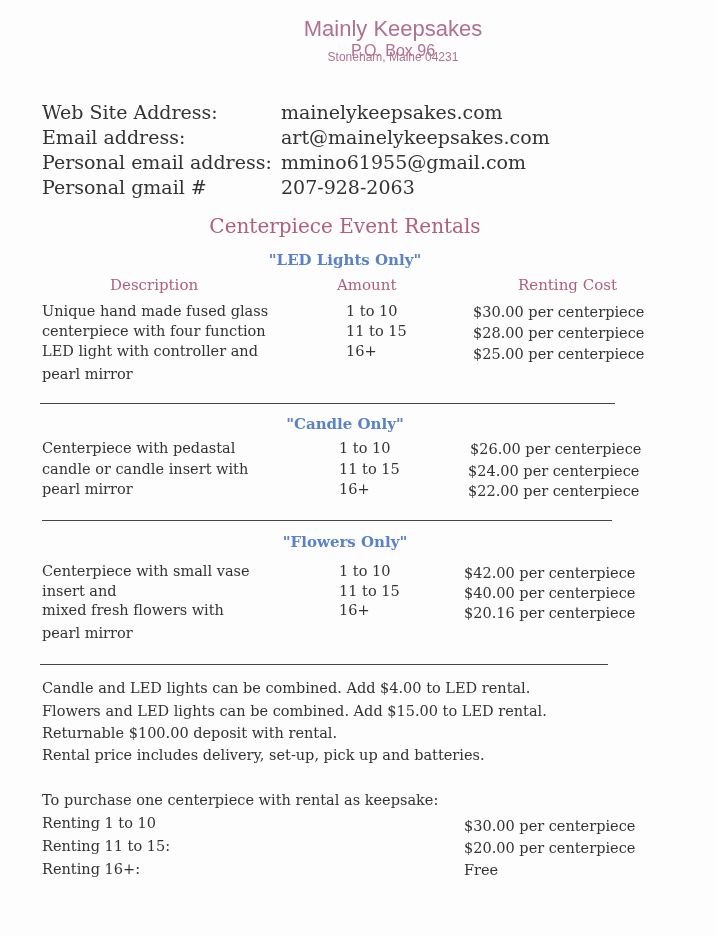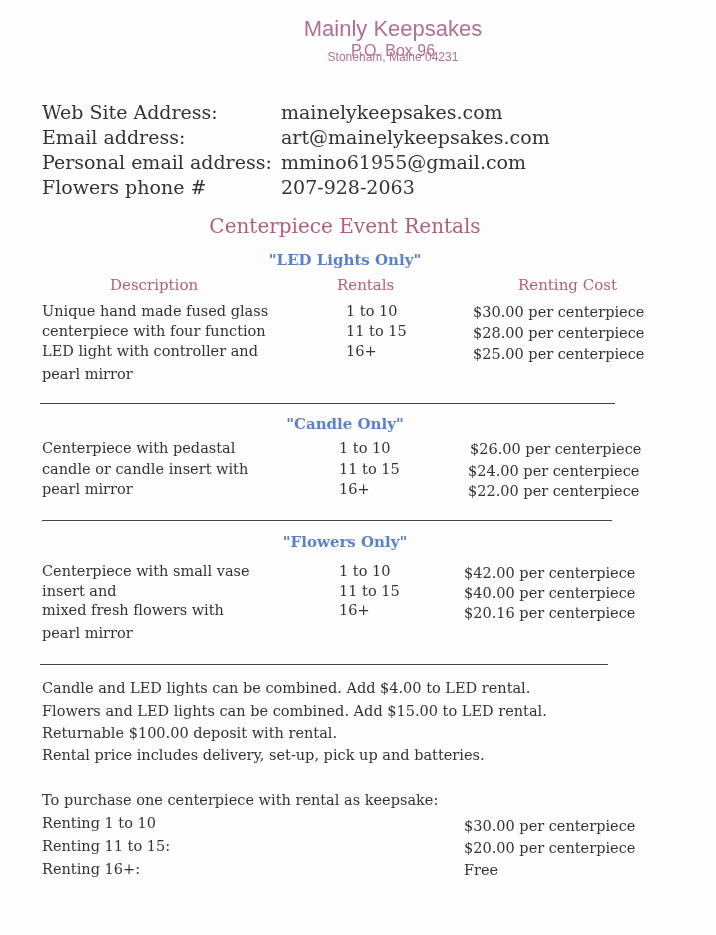--- a/index.html
+++ b/index.html
@@ -28,28 +28,28 @@
 <div class="abs hdr h1">Mainly Keepsakes</div>
 <div class="abs hdr h2">P.O. Box 96</div>
 <div class="abs hdr h3">Stoneham, Maine 04231</div>
 
 <div class="abs contact label" style="top:101px">Web Site Address:</div>
 <div class="abs contact val" style="top:101px">mainelykeepsakes.com</div>
 <div class="abs contact label" style="top:126px">Email address:</div>
 <div class="abs contact val" style="top:126px">art@mainelykeepsakes.com</div>
 <div class="abs contact label" style="top:151px">Personal email address:</div>
 <div class="abs contact val" style="top:151px">mmino61955@gmail.com</div>
-<div class="abs contact label" style="top:176px">Flowers phone #</div>
+<div class="abs contact label" style="top:176px">Personal gmail #</div>
 <div class="abs contact val" style="top:176px">207-928-2063</div>
 
 <div class="abs title">Centerpiece Event Rentals</div>
 
 <div class="abs sec" style="top:251px">"LED Lights Only"</div>
 <div class="abs colh" style="left:110px">Description</div>
-<div class="abs colh" style="left:337px">Rentals</div>
+<div class="abs colh" style="left:337px">Amount</div>
 <div class="abs colh" style="left:518px">Renting Cost</div>
 
 <div class="abs row" style="left:42px;top:303px">Unique hand made fused glass</div>
 <div class="abs row" style="left:42px;top:323px">centerpiece with four function</div>
 <div class="abs row" style="left:42px;top:343px">LED light with controller and</div>
 <div class="abs row" style="left:42px;top:366px">pearl mirror</div>
 <div class="abs row" style="left:346px;top:303px">1 to 10</div>
 <div class="abs row" style="left:346px;top:323px">11 to 15</div>
 <div class="abs row" style="left:346px;top:343px">16+</div>
 <div class="abs row" style="left:473px;top:304px">$30.00 per centerpiece</div>

